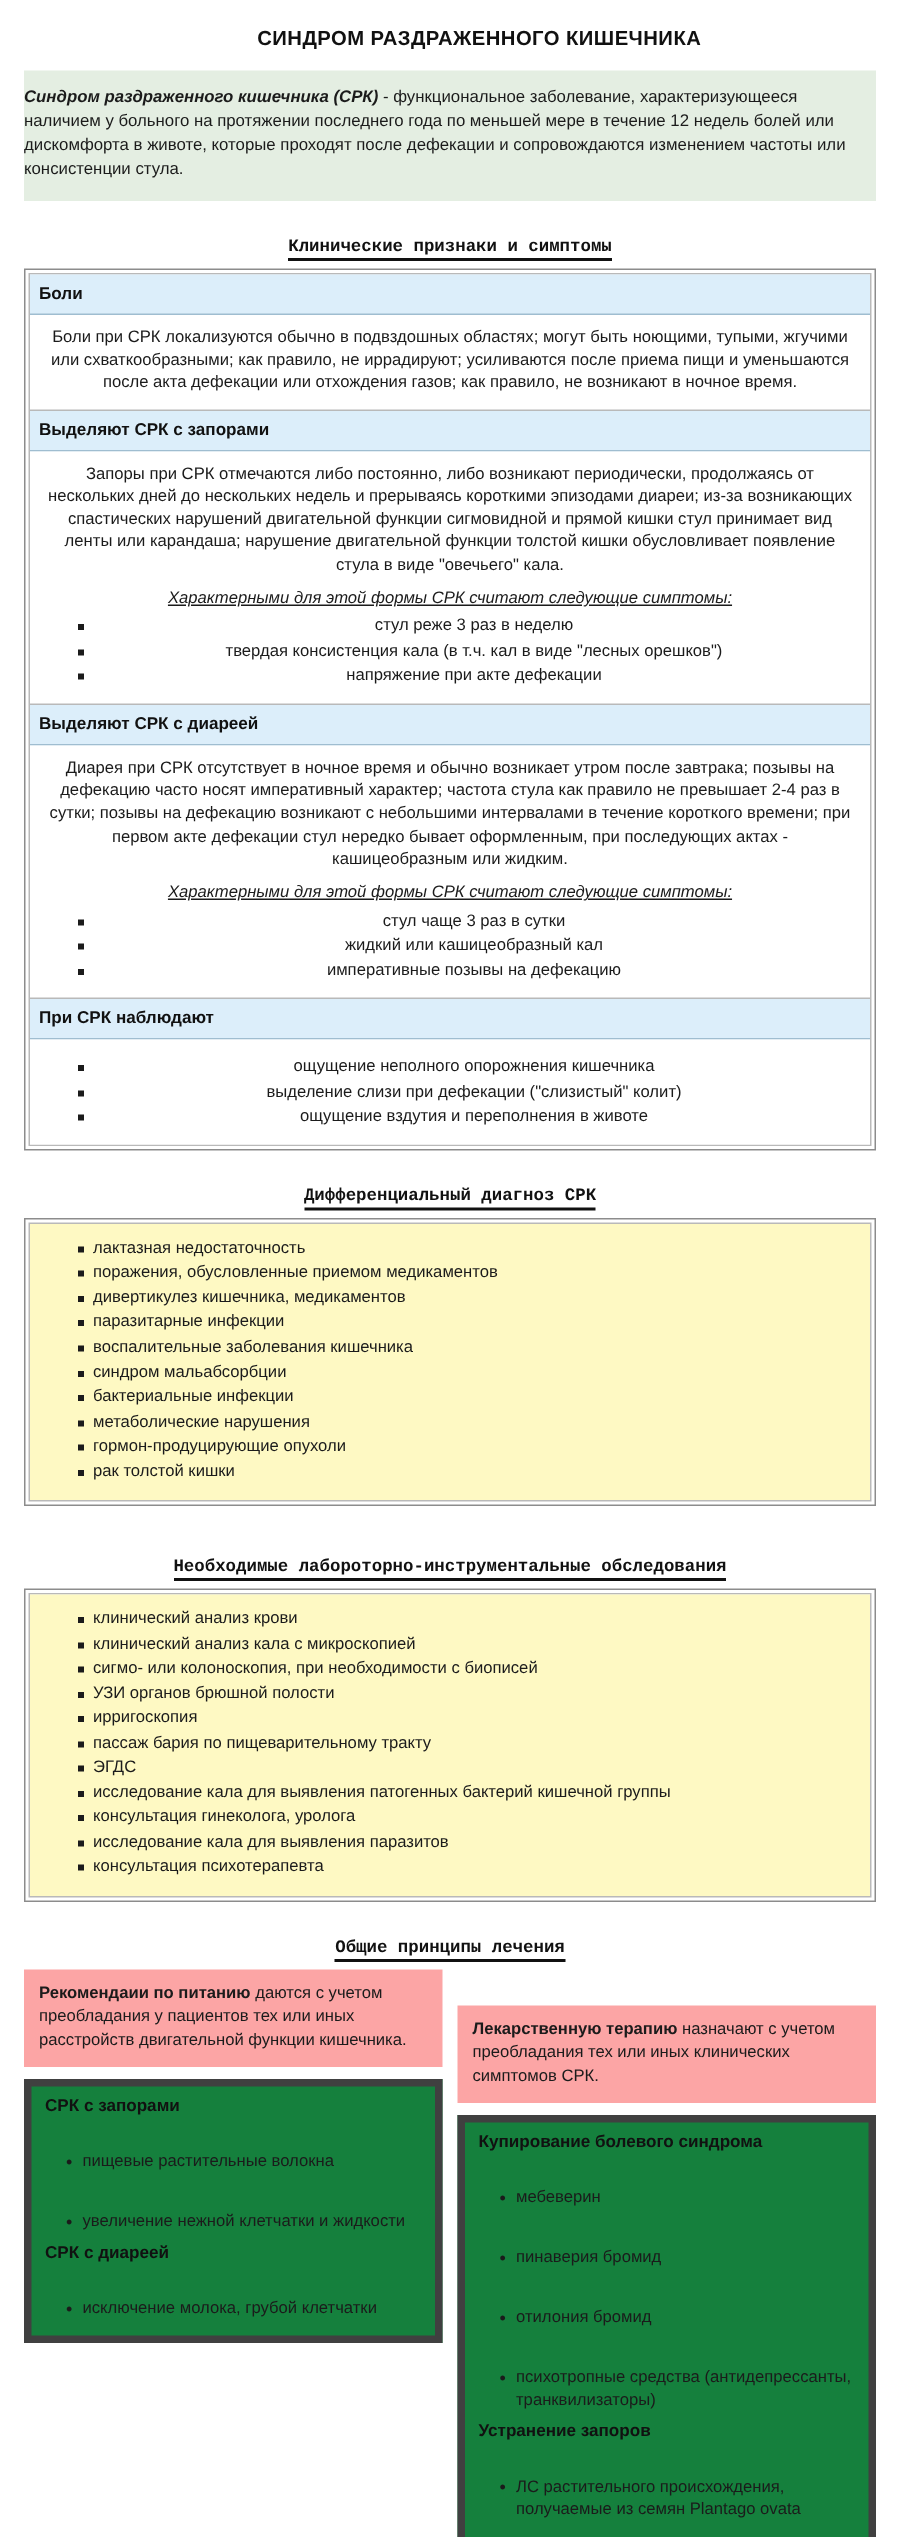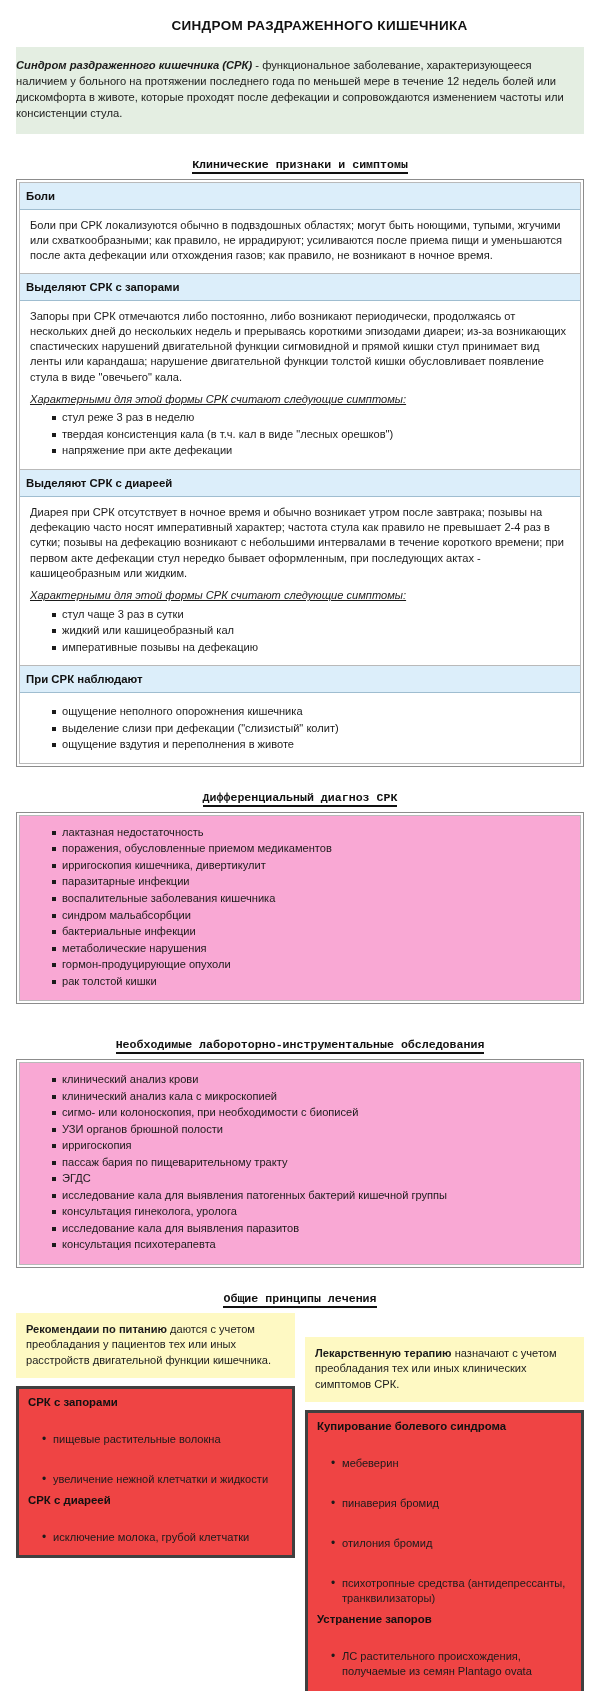--- a/index.html
+++ b/index.html
@@ -73,21 +73,21 @@
   }
   .band {
     background: #dceefa;
     border-bottom: 1px solid #9fbdd0;
     text-align: left;
     font-weight: bold;
     font-size: 11.4px;
     padding: 7px 6px 7px 6px;
     color: #111;
   }
-  .band + .cell { border-top: none; }
+  .band + .cell { border-top: none; text-align: center; }
   .cell {
     background: #ffffff;
     padding: 8px 10px 9px 10px;
     font-size: 11.1px;
     line-height: 1.38;
     border-bottom: 1px solid #b9b9b9;
   }
   .cell:last-child { border-bottom: none; }
   .cell p { margin: 0 0 0 0; }
   .sub-lead {
@@ -115,47 +115,47 @@
     position: absolute;
     left: 0;
     top: 6px;
     width: 4px;
     height: 4px;
     background: #1b1b1b;
   }
 
   
   .bluebox {
-    background: #f9a8d4;
+    background: #fef9c3;
     padding: 9px 10px 10px 10px;
   }
   .bluebox ul.sq { margin-top: 0; }
 
   
   .treat {
     margin: 0 16px;
     display: flex;
     gap: 10px;
     align-items: flex-start;
   }
   .treat-col { flex: 1 1 0; min-width: 0; }
   .treat-col.right { padding-top: 24px; }
 
   .cream {
-    background: #fef9c3;
+    background: #fca5a5;
     padding: 9px 10px 10px 10px;
     font-size: 11.1px;
     line-height: 1.38;
   }
   .cream .strong { font-weight: bold; }
 
   .bluepanel {
     margin-top: 8px;
-    background: #ef4444;
-    border: 3px solid #404040;
+    background: #15803d;
+    border: 5px solid #404040;
     padding: 7px 9px 9px 9px;
     box-sizing: border-box;
   }
   .bluepanel h4 {
     margin: 0;
     font-size: 11.4px;
     font-weight: bold;
     color: #111;
   }
   .bluepanel h4 + ul { margin-top: 1px; }
@@ -243,21 +243,21 @@
   </div>
 
   <div class="section-heading"><span>Дифференциальный диагноз СРК</span></div>
 
   <div class="frame">
     <div class="frame-inner">
       <div class="bluebox">
         <ul class="sq">
           <li>лактазная недостаточность</li>
           <li>поражения, обусловленные приемом медикаментов</li>
-          <li>ирригоскопия кишечника, дивертикулит</li>
+          <li>дивертикулез кишечника, медикаментов</li>
           <li>паразитарные инфекции</li>
           <li>воспалительные заболевания кишечника</li>
           <li>синдром мальабсорбции</li>
           <li>бактериальные инфекции</li>
           <li>метаболические  нарушения</li>
           <li>гормон-продуцирующие опухоли</li>
           <li>рак толстой кишки</li>
         </ul>
       </div>
     </div>

